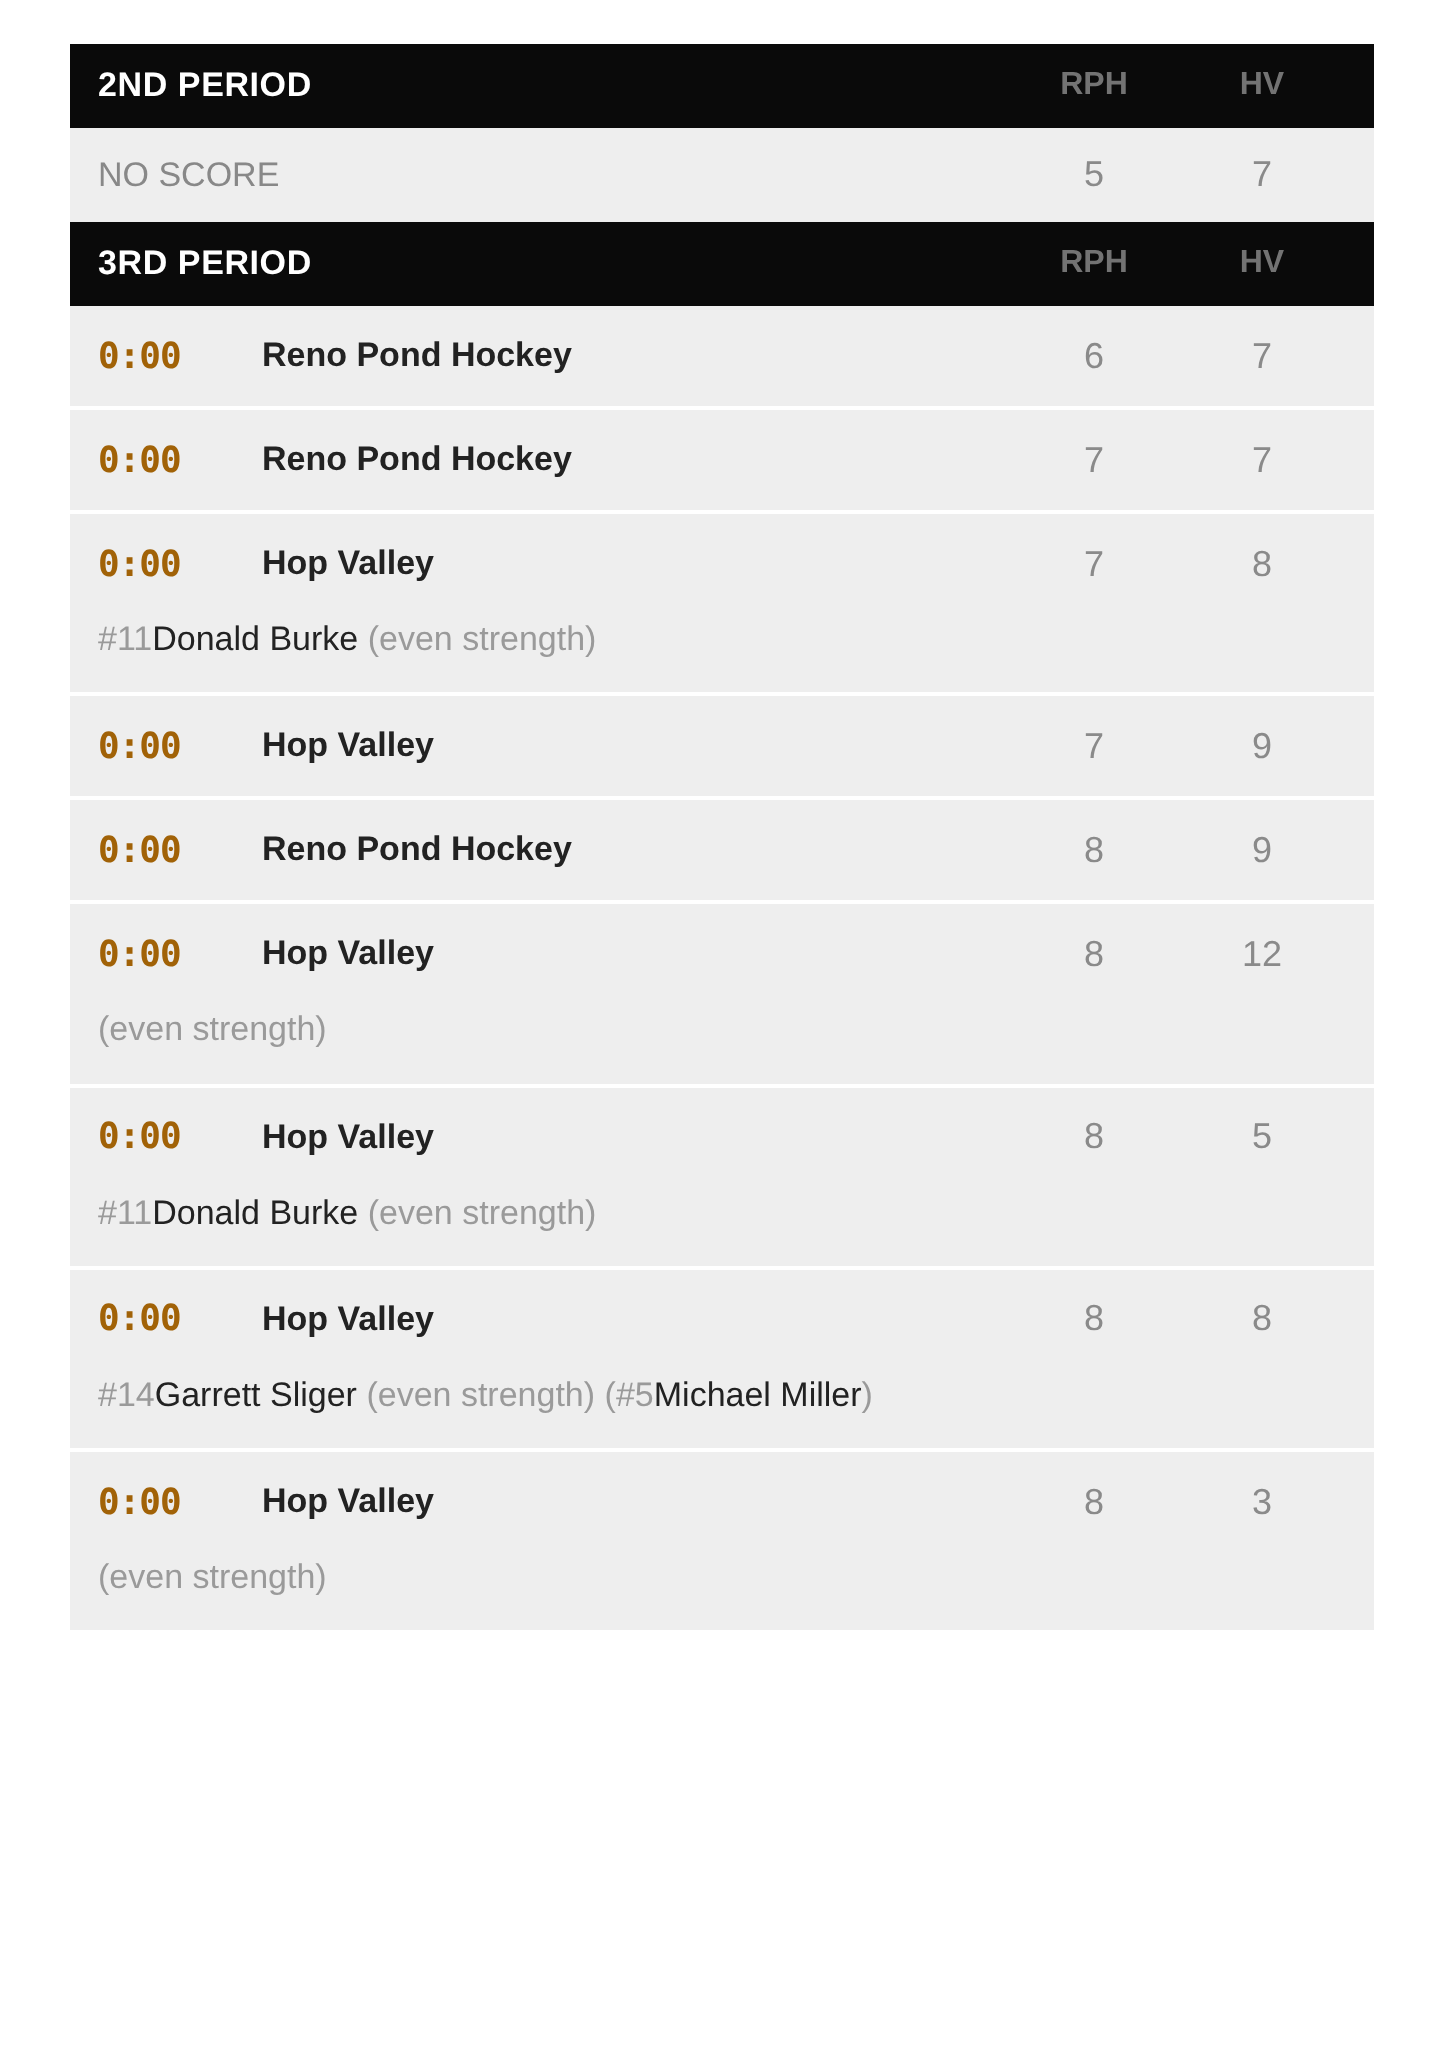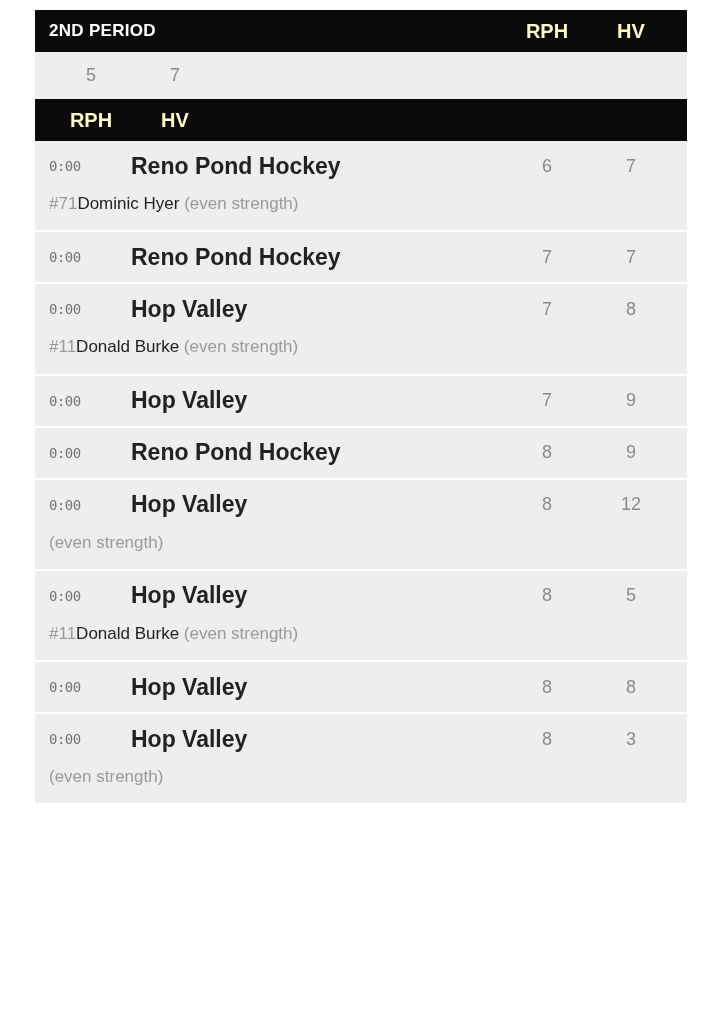--- a/index.html
+++ b/index.html
@@ -7,21 +7,21 @@
     padding: 0;
     background: #ffffff;
     font-family: "Liberation Sans", sans-serif;
   }
   body {
     width: 722px;
     min-height: 1024px;
   }
   .scoring-sheet {
     width: 652px;
-    margin: 0 auto;
+    margin: 12px auto;
     padding-top: 10px;
   }
   
   .period-header {
     display: flex;
     align-items: center;
     background: #0a0a0a;
     color: #ffffff;
     height: 42px;
     padding: 0 14px;
@@ -30,23 +30,23 @@
   .period-header .period-name {
     flex: 1 1 auto;
     font-size: 17px;
     font-weight: bold;
     letter-spacing: 0.3px;
     color: #ffffff;
   }
   .period-header .team-abbr {
     width: 84px;
     text-align: center;
-    font-size: 20px;
-    font-weight: bold;
-    color: #fef9c3;
+    font-size: 16px;
+    font-weight: bold;
+    color: #737373;
   }
   
   .noscore-row {
     display: flex;
     align-items: center;
     background: #eeeeee;
     height: 47px;
     padding: 0 14px;
     box-sizing: border-box;
   }
@@ -68,29 +68,29 @@
     box-sizing: border-box;
     border-bottom: 2px solid #ffffff;
   }
   .goal-top {
     display: flex;
     align-items: center;
     height: 50px;
   }
   .goal-time {
     width: 82px;
-    font-size: 14px;
-    font-weight: normal;
-    color: #737373;
+    font-size: 18px;
+    font-weight: bold;
+    color: #a16207;
     font-family: "DejaVu Sans Mono", monospace;
     letter-spacing: -0.5px;
   }
   .goal-team {
     flex: 1 1 auto;
-    font-size: 23px;
+    font-size: 17px;
     font-weight: bold;
     color: #222222;
   }
   .goal-score {
     width: 84px;
     text-align: center;
     font-size: 18px;
     color: #8a8a8a;
   }
   .goal-detail {
@@ -115,41 +115,38 @@
 
 <div class="scoring-sheet">
 
   <div class="period-header">
     <div class="period-name">2ND PERIOD</div>
     <div class="team-abbr">RPH</div>
     <div class="team-abbr">HV</div>
   </div>
 
   <div class="noscore-row">
+    <div class="noscore-label">NO SCORE</div>
     <div class="score">5</div>
     <div class="score">7</div>
   </div>
 
   <div class="period-header">
+    <div class="period-name">3RD PERIOD</div>
     <div class="team-abbr">RPH</div>
     <div class="team-abbr">HV</div>
   </div>
 
   <div class="goal">
     <div class="goal-top">
       <div class="goal-time">0:00</div>
       <div class="goal-team">Reno Pond Hockey</div>
       <div class="goal-score">6</div>
       <div class="goal-score">7</div>
     </div>
-    <div class="goal-detail">
-      <span class="num">#71</span><span>Dominic Hyer</span>
-      <span class="muted">(even strength)</span>
-      <span class="assist-paren"></span><span class="num"></span><span></span><span class="assist-paren"></span>
-    </div>
   </div>
 
   <div class="goal">
     <div class="goal-top">
       <div class="goal-time">0:00</div>
       <div class="goal-team">Reno Pond Hockey</div>
       <div class="goal-score">7</div>
       <div class="goal-score">7</div>
     </div>
   </div>
@@ -214,20 +211,25 @@
     </div>
   </div>
 
   <div class="goal">
     <div class="goal-top">
       <div class="goal-time">0:00</div>
       <div class="goal-team">Hop Valley</div>
       <div class="goal-score">8</div>
       <div class="goal-score">8</div>
     </div>
+    <div class="goal-detail">
+      <span class="num">#14</span><span>Garrett Sliger</span>
+      <span class="muted">(even strength)</span>
+      <span class="assist-paren">(</span><span class="num">#5</span><span>Michael Miller</span><span class="assist-paren">)</span>
+    </div>
   </div>
 
   <div class="goal">
     <div class="goal-top">
       <div class="goal-time">0:00</div>
       <div class="goal-team">Hop Valley</div>
       <div class="goal-score">8</div>
       <div class="goal-score">3</div>
     </div>
     <div class="goal-detail">

